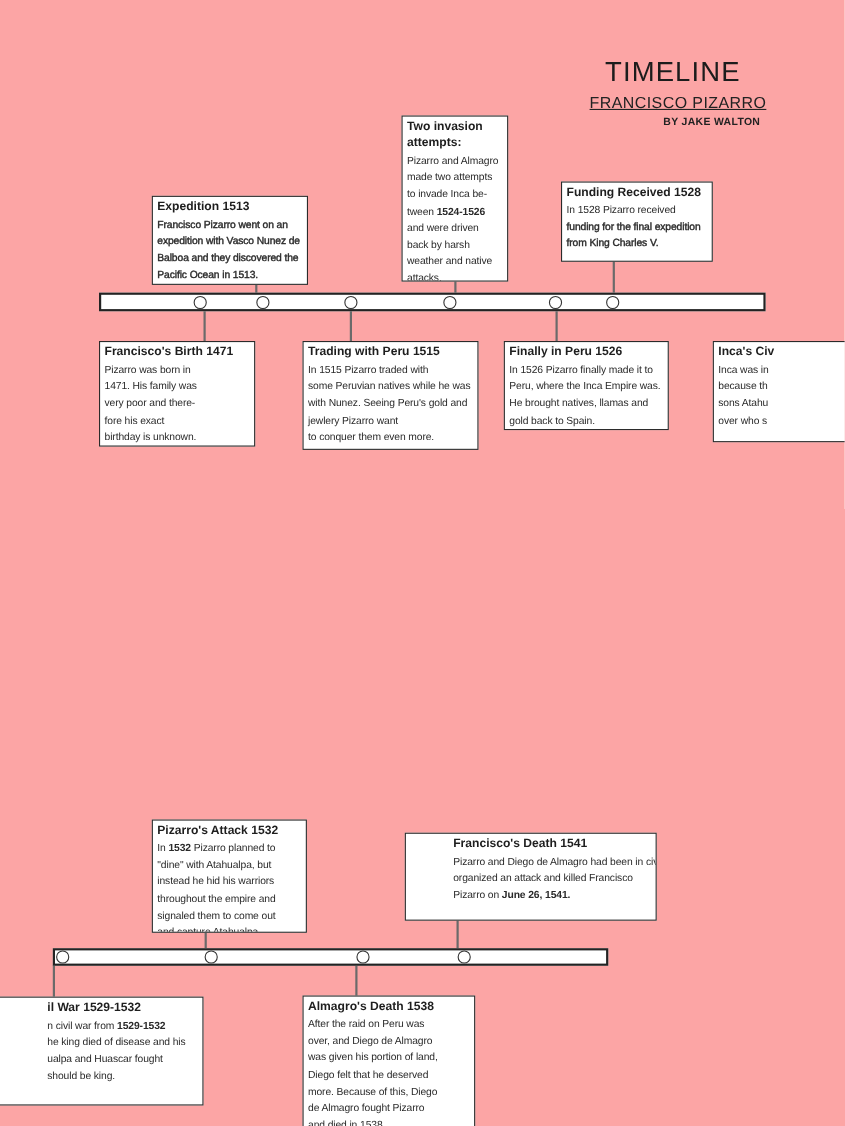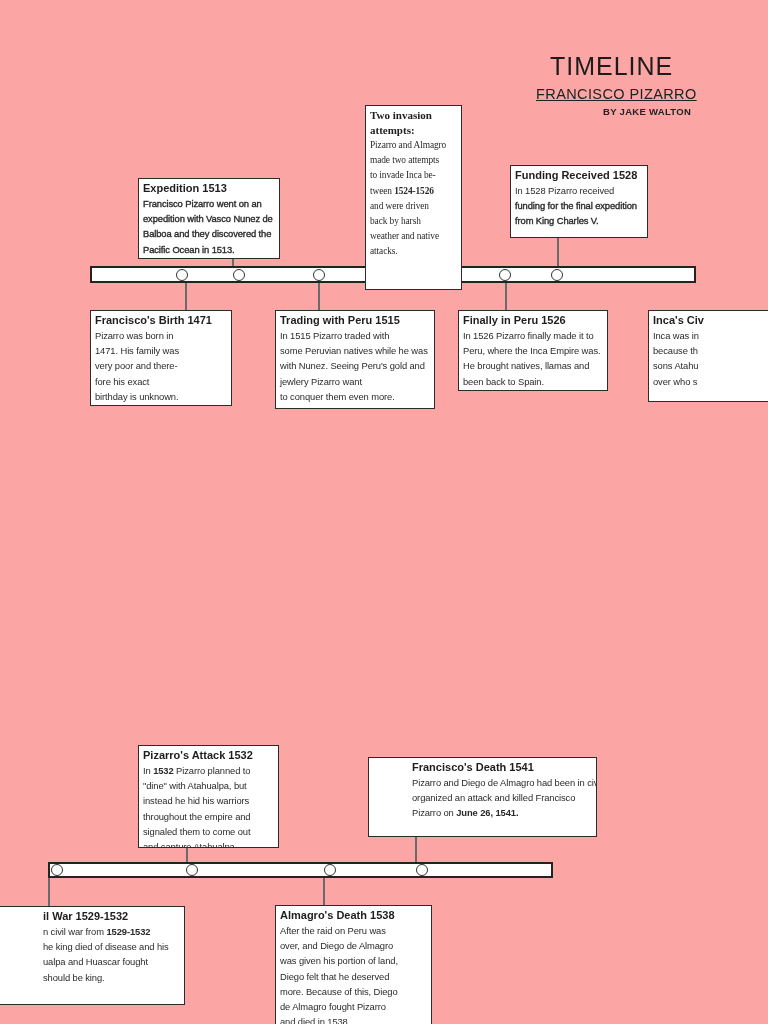--- a/index.html
+++ b/index.html
@@ -68,21 +68,21 @@
   <div class="ebox" style="left:138px;top:178px;width:142px;height:81px;">
     <div class="et">Expedition 1513</div>
     <div class="eb">
         <div class="bline"><span class="w2">Francisco Pizarro went on an</span></div>
         <div class="bline"><span class="w2">expedition with Vasco Nunez de</span></div>
         <div class="bline"><span class="w2">Balboa and they discovered the</span></div>
         <div class="bline"><span class="w2">Pacific Ocean in 1513.</span></div>
       </div>
   </div>
 
-  <div class="ebox" style="left:365px;top:105px;width:97px;height:185px;font-family:Liberation Serif, serif;">
+  <div class="ebox" style="left:365px;top:105px;width:97px;height:151px;">
     <div class="et wrap">Two invasion attempts:</div>
     <div class="eb">
         <div class="bline"><span>Pizarro and Almagro</span></div>
         <div class="bline"><span>made two attempts</span></div>
         <div class="bline"><span>to invade Inca be-</span></div>
         <div class="bline"><span>tween </span><span class="w1">1524-1526</span></div>
         <div class="bline"><span>and were driven</span></div>
         <div class="bline"><span>back by harsh</span></div>
         <div class="bline"><span>weather and native</span></div>
         <div class="bline"><span>attacks.</span></div>
@@ -119,21 +119,21 @@
         <div class="bline"><span>to conquer them even more.</span></div>
       </div>
   </div>
 
   <div class="ebox" style="left:458px;top:310px;width:150px;height:81px;">
     <div class="et">Finally in Peru 1526</div>
     <div class="eb">
         <div class="bline"><span>In 1526 Pizarro finally made it to</span></div>
         <div class="bline"><span>Peru, where the Inca Empire was.</span></div>
         <div class="bline"><span>He brought natives, llamas and</span></div>
-        <div class="bline"><span>been back to Spain.</span></div>
+        <div class="bline"><span>gold back to Spain.</span></div>
       </div>
   </div>
 
   <div class="ebox" style="left:648px;top:310px;width:170px;height:92px;">
     <div class="et">Inca's Civ</div>
     <div class="eb">
         <div class="bline"><span>Inca was in</span></div>
         <div class="bline"><span>because th</span></div>
         <div class="bline"><span>sons Atahu</span></div>
         <div class="bline"><span>over who s</span></div>

